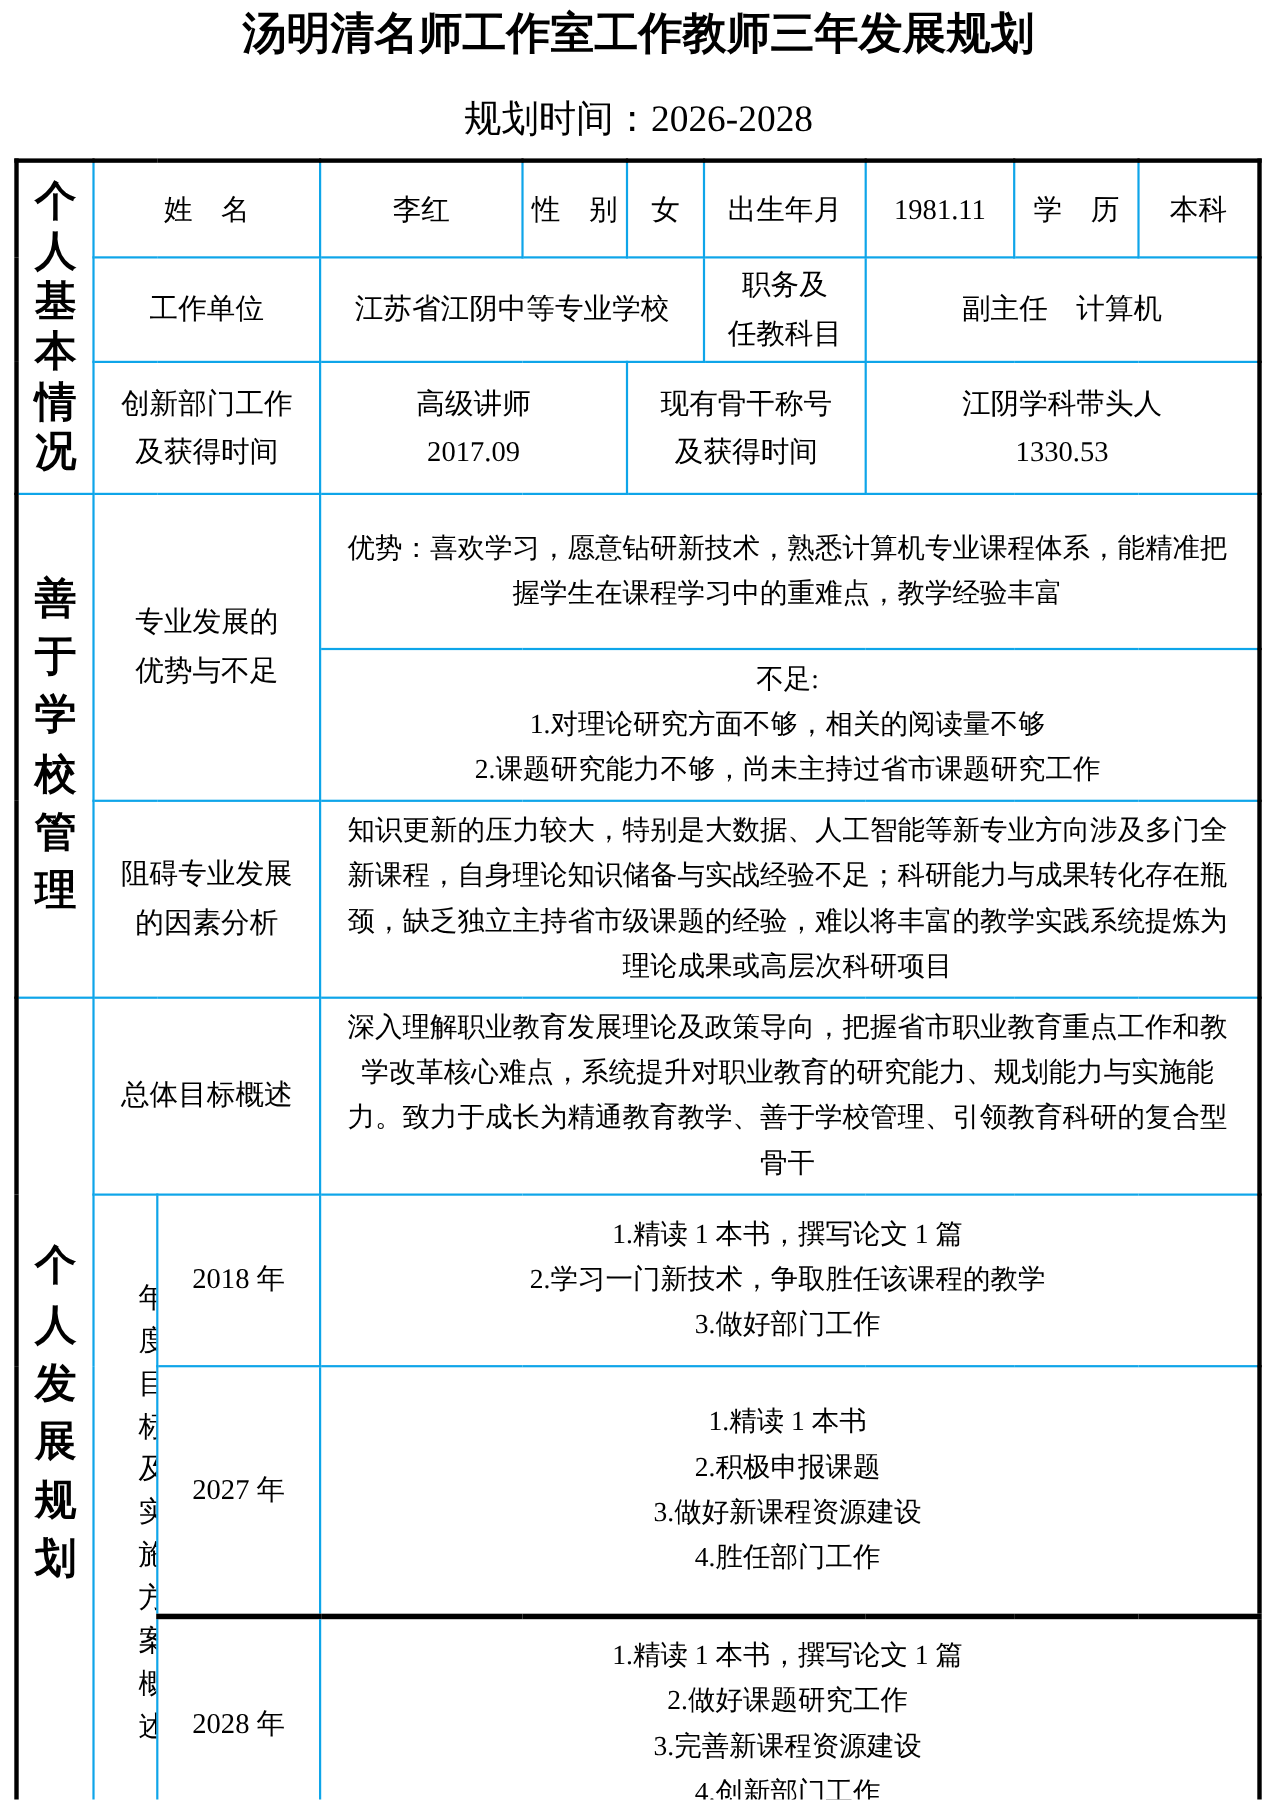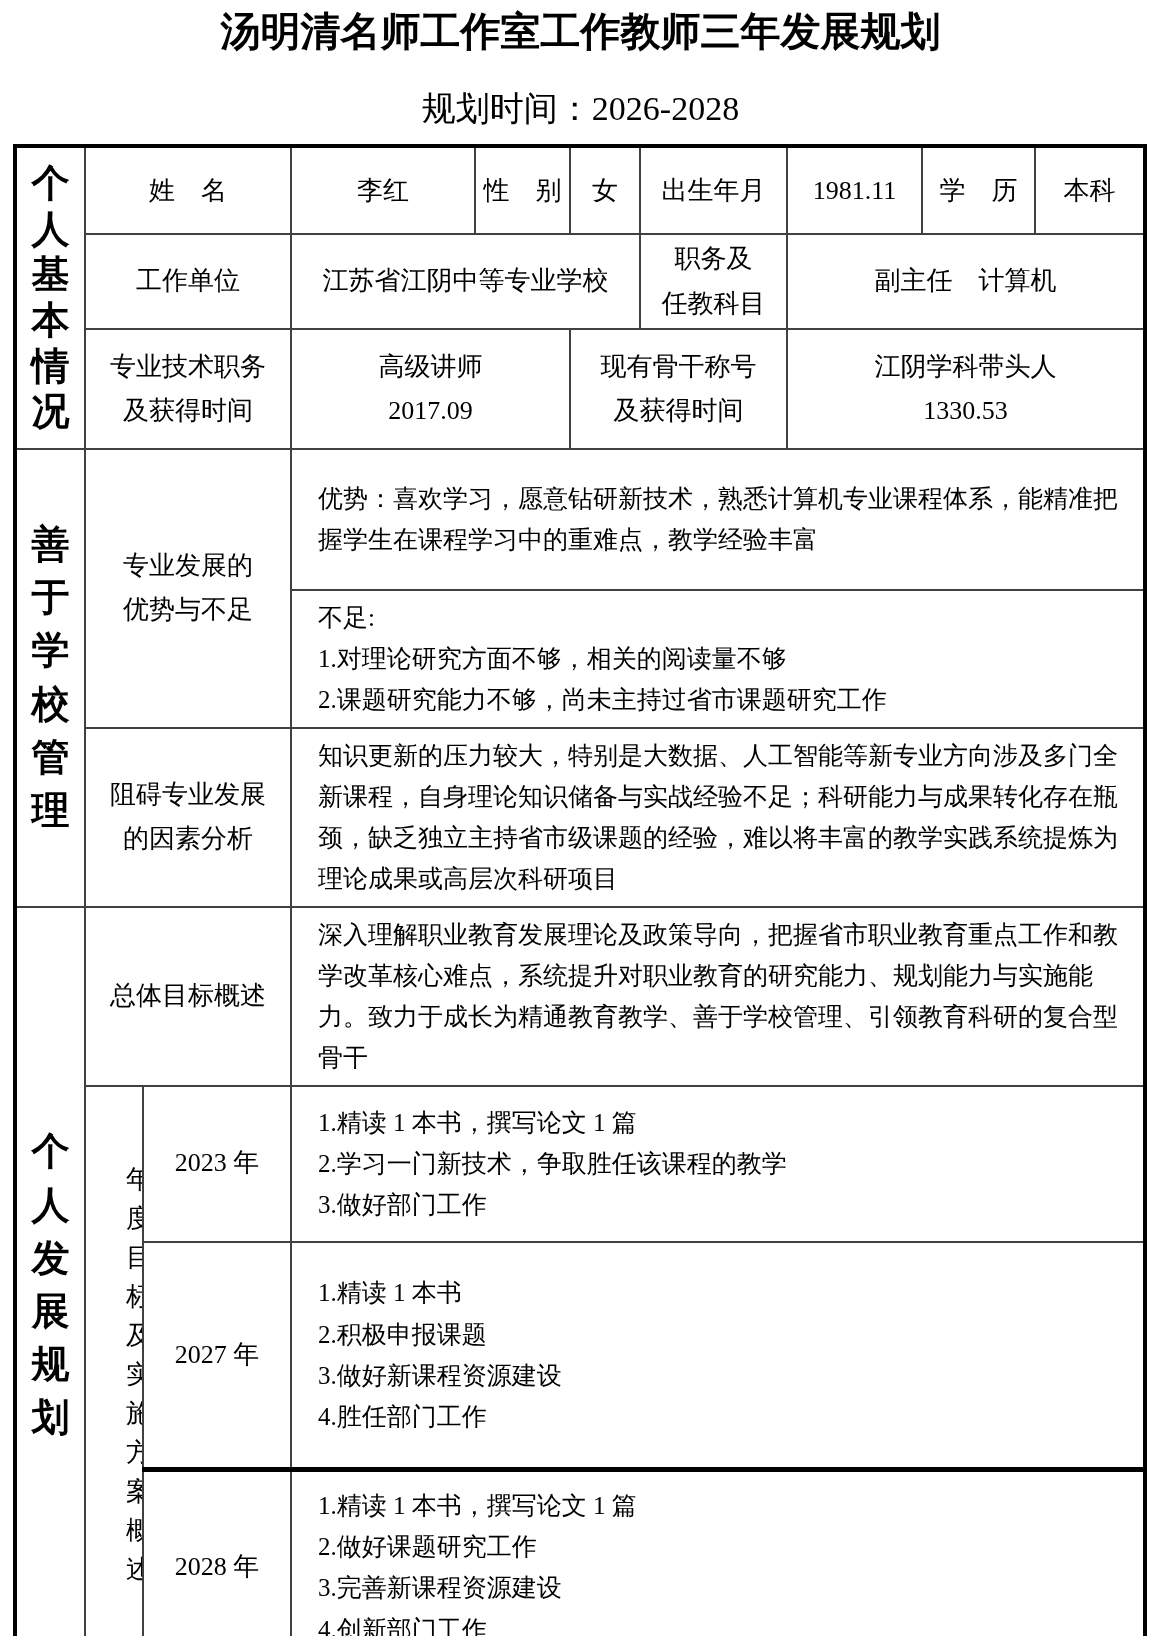--- a/index.html
+++ b/index.html
@@ -20,33 +20,33 @@
     font-weight:400;
   }
   table.plan{
     border-collapse:collapse;
     table-layout:fixed;
     width:1133px;
     margin:13px 0 0 13px;
     border:4px solid #000;
   }
   td{
-    border:2px solid #404040;
+    border:2px solid #0ea5e9;
     padding:2px 4px;
     text-align:center;
     vertical-align:middle;
     font-size:26px;
     line-height:1.7;
     overflow:hidden;
   }
   td.lbl{white-space:pre-line;}
   td.val{white-space:pre-line;}
   td.content{
-    text-align:left;
-    padding:6px 16px 6px 26px;
+    text-align:center;
+    padding:6px 16px 6px 13px;
     font-size:25px;
     line-height:1.65;
     white-space:pre-line;
   }
   .vtext{
     width:1em;
     margin:0 auto;
     word-break:break-all;
     text-align:center;
     white-space:normal;
@@ -102,21 +102,21 @@
       <td class="val">本科</td>
     </tr>
     <tr style="height:88px">
       <td colspan="2" class="lbl">工作单位</td>
       <td colspan="3" class="val">江苏省江阴中等专业学校</td>
       <td class="lbl">职务及
 任教科目</td>
       <td colspan="3" class="val">副主任　计算机</td>
     </tr>
     <tr style="height:120px">
-      <td colspan="2" class="lbl">专业技术职务
+      <td colspan="2" class="lbl">创新部门工作
 及获得时间</td>
       <td colspan="2" class="val">高级讲师
 2017.09</td>
       <td colspan="2" class="lbl">现有骨干称号
 及获得时间</td>
       <td colspan="3" class="val">江阴学科带头人
 1330.53</td>
     </tr>
 
     <tr style="height:141px">
@@ -142,21 +142,21 @@
       <td rowspan="4" class="section">
         <div class="vtext lh14">个人发展规划</div>
       </td>
       <td colspan="2" class="lbl">总体目标概述</td>
       <td colspan="7" class="content">深入理解职业教育发展理论及政策导向，把握省市职业教育重点工作和教学改革核心难点，系统提升对职业教育的研究能力、规划能力与实施能力。致力于成长为精通教育教学、善于学校管理、引领教育科研的复合型骨干</td>
     </tr>
     <tr style="height:156px">
       <td rowspan="3" class="annual">
         <div class="vtext">年度目标及实施方案概述</div>
       </td>
-      <td class="val">2023 年</td>
+      <td class="val">2018 年</td>
       <td colspan="7" class="content">1.精读 1 本书，撰写论文 1 篇
 2.学习一门新技术，争取胜任该课程的教学
 3.做好部门工作</td>
     </tr>
     <tr style="height:228px">
       <td class="val">2027 年</td>
       <td colspan="7" class="content">1.精读 1 本书
 2.积极申报课题
 3.做好新课程资源建设
 4.胜任部门工作</td>

